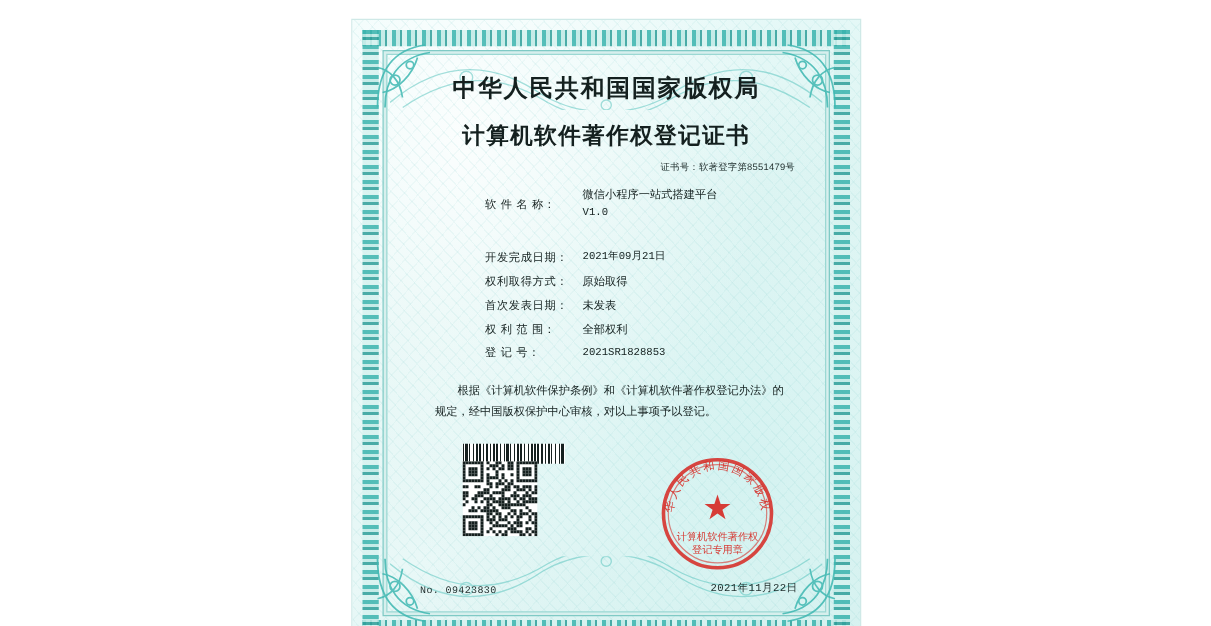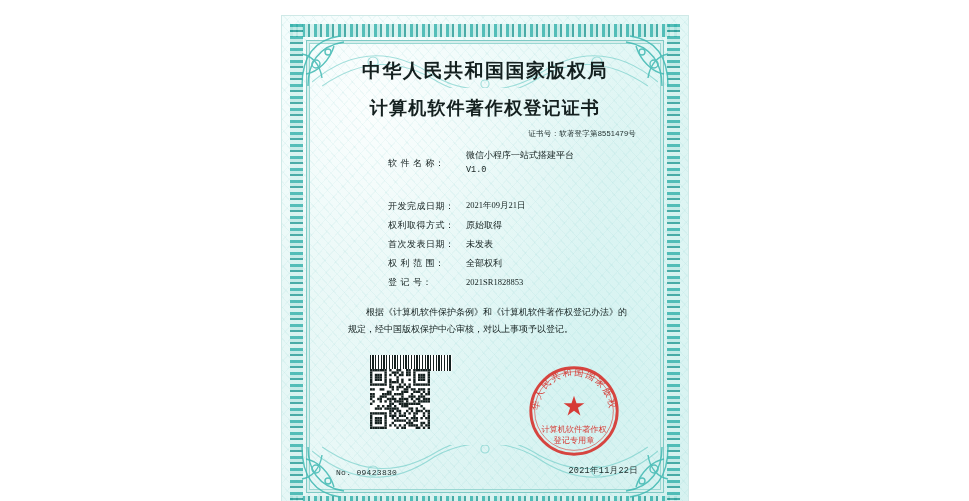--- a/index.html
+++ b/index.html
@@ -172,21 +172,21 @@
     flex: 1;
     font-size: 9px;
     color: #14201f;
   }
   .field-value .line2 {
     display: block;
     margin-top: 4px;
     font-family: "Liberation Mono", monospace;
     font-size: 8.5px;
   }
-  .mono { font-family: Liberation Serif, serif; font-size: 8.5px; }
+  .mono { font-family: Liberation Mono, monospace; font-size: 8.5px; }
 
   .gap-small { height: 8px; }
 
   
   .statement {
     margin-top: 16px;
     padding: 0 14px 0 26px;
     font-size: 9px;
     line-height: 1.8;
     color: #14201f;

